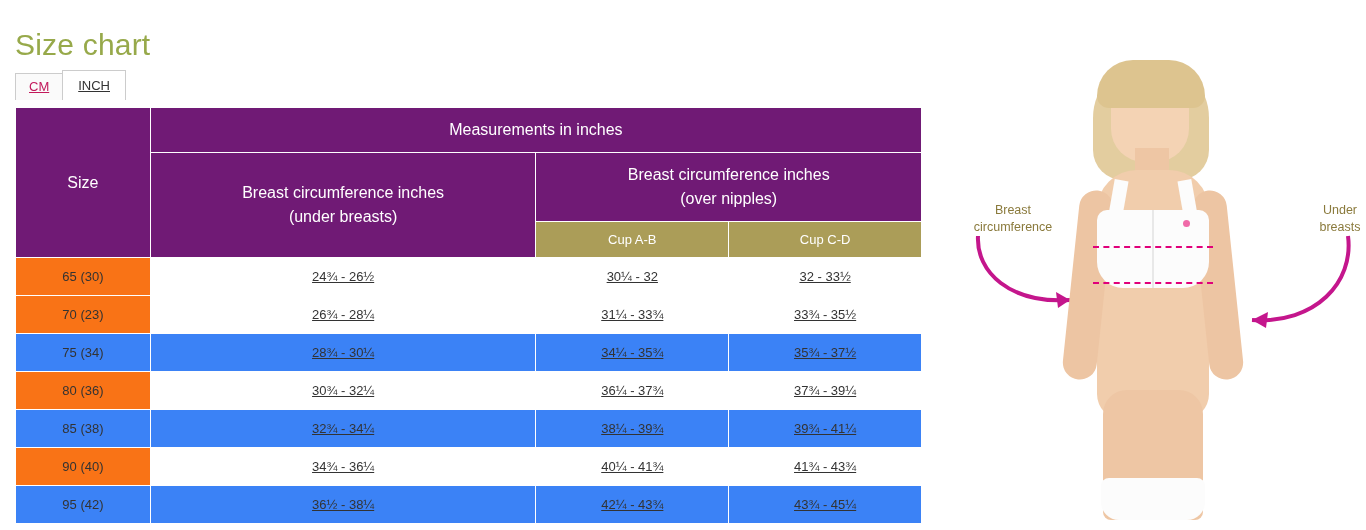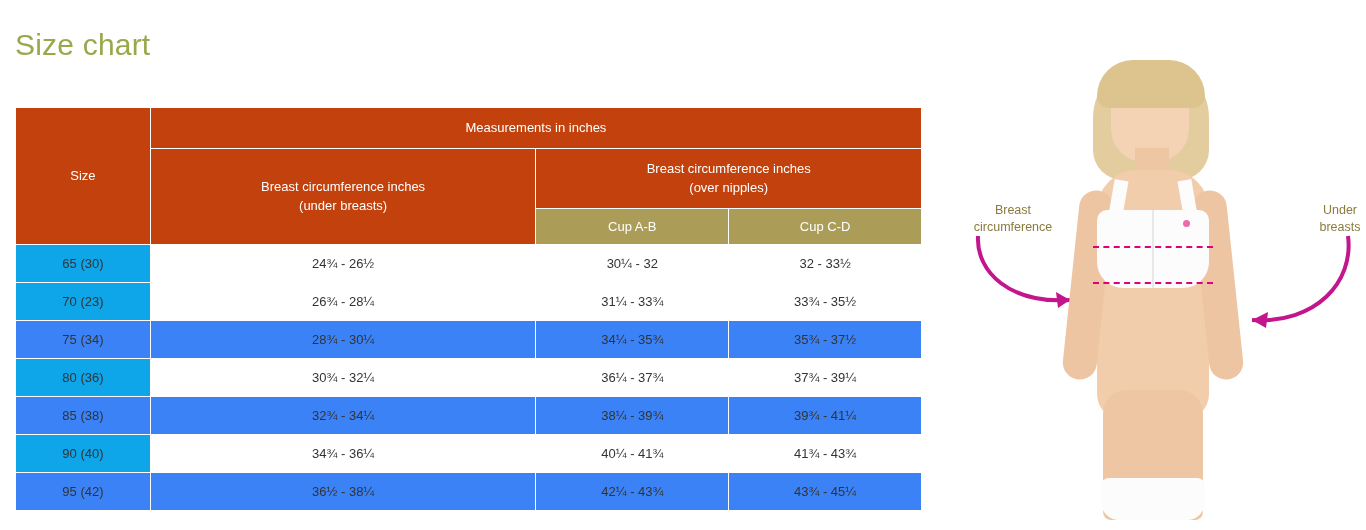--- a/index.html
+++ b/index.html
@@ -64,42 +64,43 @@
     border-collapse: collapse;
     font-size: 13px;
     color: #333333;
   }
   .size-table th, .size-table td {
     border: 1px solid #ffffff;
     text-align: center;
     vertical-align: middle;
   }
   .hdr-pink {
-    background: #c2410c;
+    background: #701a75;
     color: #ffffff;
     font-weight: normal;
-    font-size: 13px;
+    font-size: 16px;
     padding: 10px 6px;
     line-height: 1.5;
   }
   .hdr-gold {
     background: #ab9d58;
     color: #ffffff;
     font-weight: normal;
     font-size: 13px;
     padding: 10px 12px;
   }
   .cell-size {
-    background: #0ea5e9;
+    background: #f97316;
     padding: 11px 6px;
     width: 135px;
   }
   .cell {
     background: #ffffff;
     padding: 0 6px;
+    text-decoration: underline;
   }
   tr.alt .cell,
   tr.alt .cell-size {
     background: #3b82f6;
   }
   .col-size { width: 135px; }
   .col-under { width: 386px; }
   .col-ab { width: 193px; }
   .col-cd { width: 193px; }
 
@@ -192,20 +193,24 @@
   }
   svg.arrow { position: absolute; overflow: visible; }
 </style>
 </head>
 <body>
 
 <div class="page">
 
   <h1 class="page-title">Size chart</h1>
 
+  <div class="tabs">
+    <div class="tab">CM</div>
+    <div class="tab active">INCH</div>
+  </div>
 
   <table class="size-table">
     <colgroup>
       <col class="col-size">
         <col class="col-under">
         <col class="col-ab">
         <col class="col-cd">
     </colgroup>
     <thead>
       <tr>

